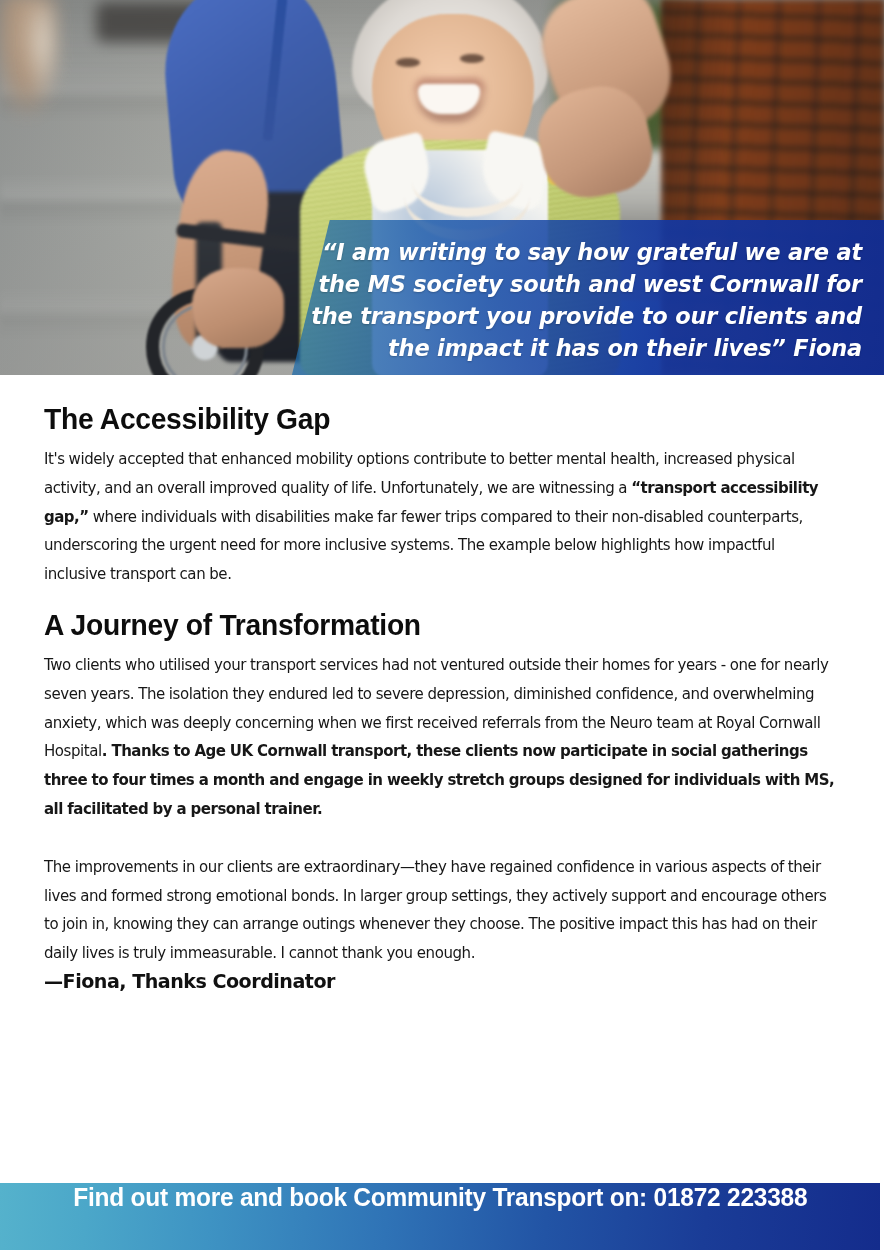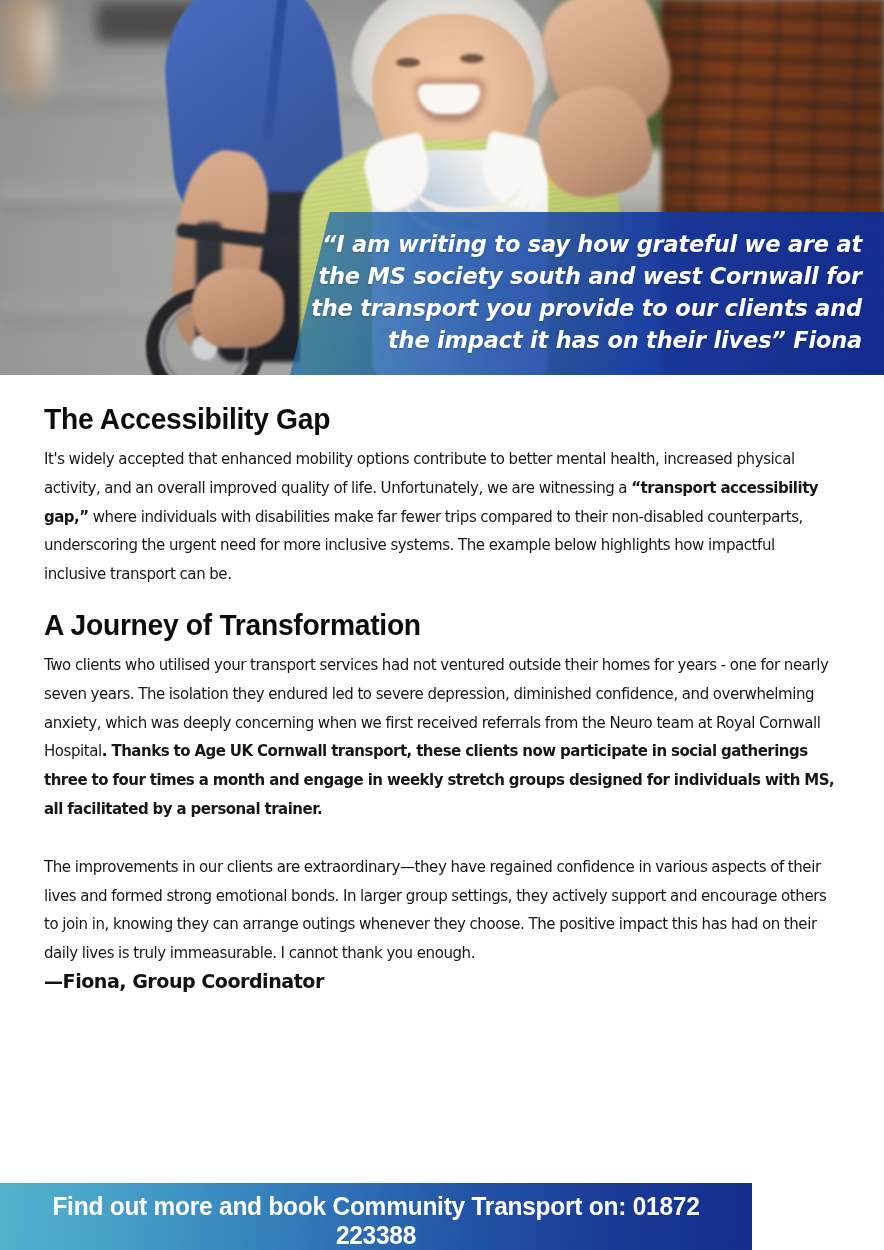--- a/index.html
+++ b/index.html
@@ -340,21 +340,21 @@
     left: 548px; top: 172px;
     width: 13px; height: 13px;
     border-radius: 50%;
     background: #e8c64d;
     filter: blur(0.9px);
   }
 
   
   .quote-overlay {
     position: absolute;
-    left: 0; top: 0;
+    left: 0; top: 8px;
     width: 884px; height: 450px;
     pointer-events: none;
   }
   .quote-panel {
     position: absolute;
     left: 0;
     top: 0;
     width: 884px;
     height: 375px;
     background: linear-gradient(98deg,
@@ -433,32 +433,32 @@
     font-weight: 700;
     color: #111111;
     letter-spacing: -0.5px;
   }
 
   
   .footer {
     position: absolute;
     left: 0;
     bottom: 0;
-    width: 752px;
+    width: 880px;
     height: 67px;
     background: linear-gradient(95deg,
       #55b2cc 0%,
       #4ba7c9 10%,
       #3e93c3 24%,
       #2f73b6 44%,
       #2254a5 62%,
       #1a3c97 80%,
       #142c8c 100%);
     display: flex;
-    align-items: flex-end;
+    align-items: flex-start;
     justify-content: center;
   }
   .footer-text {
     color: #ffffff;
     font-family: "Liberation Sans Narrow", "Liberation Sans", sans-serif;
     font-size: 25.5px;
     font-weight: 700;
     letter-spacing: -0.25px;
     text-align: center;
     transform: scaleX(0.96);
@@ -527,21 +527,21 @@
       <p class="body-text"><span>It's widely accepted that enhanced mobility options contribute to better mental health, increased physical activity, and an overall improved quality of life. Unfortunately, we are witnessing a </span><b>“transport accessibility gap,”</b><span> where individuals with disabilities make far fewer trips compared to their non-disabled counterparts, underscoring the urgent need for more inclusive systems. The example below highlights how impactful inclusive transport can be.</span></p>
 
       <h2 class="section-heading second">A Journey of Transformation</h2>
 
       <p class="body-text"><span>Two clients who utilised your transport services had not ventured outside their homes for years - one for nearly seven years. The isolation they endured led to severe depression, diminished confidence, and overwhelming anxiety, which was deeply concerning when we first received referrals from the Neuro team at Royal Cornwall Hospital</span><b>. Thanks to Age UK Cornwall transport, these clients now participate in social gatherings three to four times a month and engage in weekly stretch groups designed for individuals with MS, all facilitated by a personal trainer.</b></p>
 
       <div class="para-gap"></div>
 
       <p class="body-text">The improvements in our clients are extraordinary—they have regained confidence in various aspects of their lives and formed strong emotional bonds. In larger group settings, they actively support and encourage others to join in, knowing they can arrange outings whenever they choose. The positive impact this has had on their daily lives is truly immeasurable. I cannot thank you enough.</p>
 
-      <p class="signature">—Fiona, Group Coordinator</p>
+      <p class="signature">—Fiona, Thanks Coordinator</p>
 
     </div>
   </div>
 
   <div class="footer">
     <div class="footer-text">Find out more and book Community Transport on: 01872 223388</div>
   </div>
 
 </div>
 

